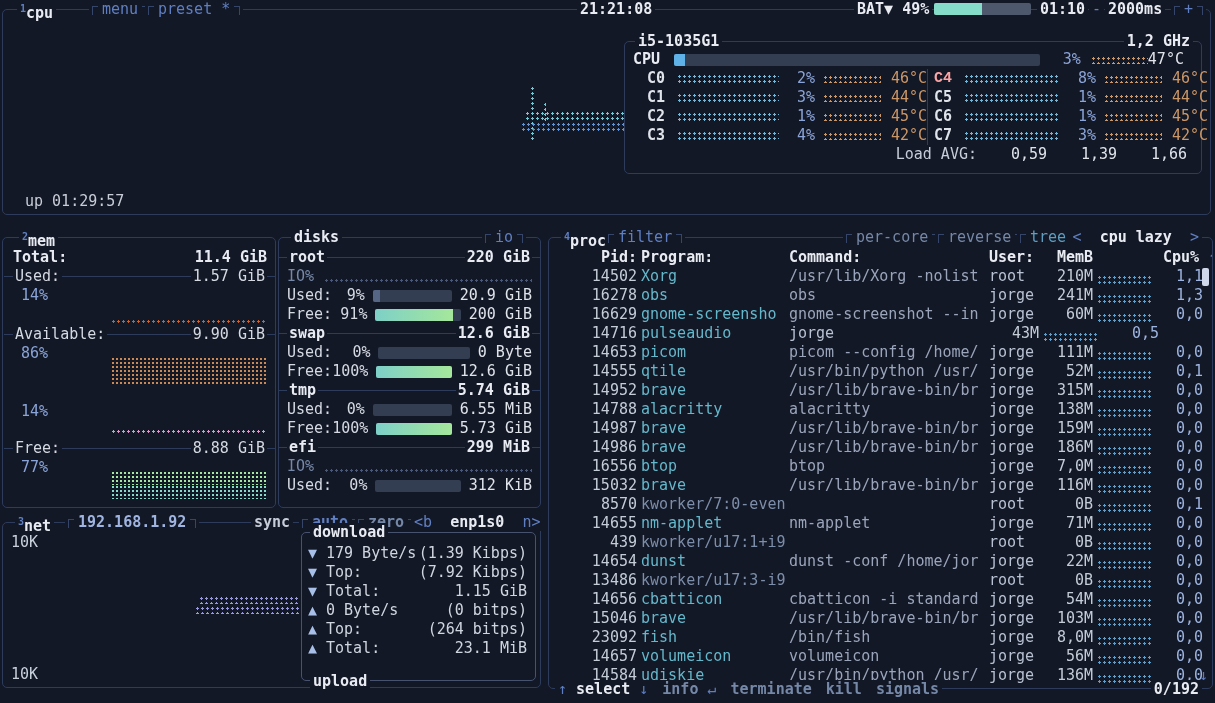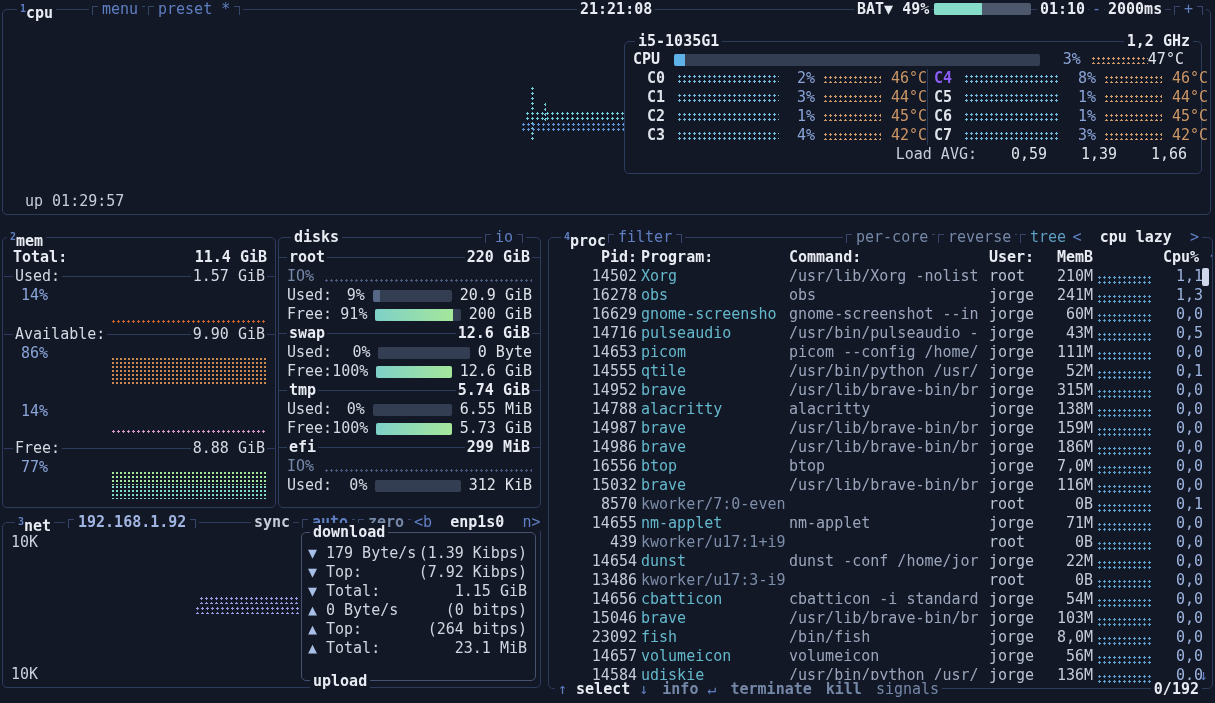--- a/index.html
+++ b/index.html
@@ -119,21 +119,21 @@
               <span class="dots" style="width:102px; height:9px; --c:#6fb6d8;"></span>
               <span class="pct" style="width:36px; text-align:right;">4%</span>
               <span class="dots meter" style="margin-left:8px;"></span>
               <span class="temp" style="width:46px; text-align:right;">42°C</span>
             </div>
 
         </div>
         <div style="width:281px; border-left:1px solid #2d3b5c; padding-left:6px;">
 
             <div class="row">
-              <span style="width:30px; color:#8b5cf6; font-weight:bold;">C4</span>
+              <span style="width:30px; color:#fca5a5; font-weight:bold;font-family:Liberation Mono, monospace;">C4</span>
               <span class="dots" style="width:96px; height:9px; --c:#6fb6d8;"></span>
               <span class="pct" style="width:36px; text-align:right;">8%</span>
               <span class="dots meter" style="margin-left:8px;"></span>
               <span class="temp" style="width:46px; text-align:right;">46°C</span>
             </div>
 
             <div class="row">
               <span style="width:30px; color:#dfe3ea; font-weight:bold;">C5</span>
               <span class="dots" style="width:96px; height:9px; --c:#6fb6d8;"></span>
               <span class="pct" style="width:36px; text-align:right;">1%</span>
@@ -164,21 +164,21 @@
         <span>Load AVG:</span>
         <span style="width:70px; text-align:right; color:#dfe3ea;">0,59</span>
         <span style="width:70px; text-align:right; color:#dfe3ea;">1,39</span>
         <span style="width:70px; text-align:right; color:#dfe3ea;">1,66</span>
       </div>
     </div>
   </div>
 </div>
 
 <div class="box" style="left:2px; top:237px; width:274px; height:271px;">
-  <div class="tt" style="left:4px;">
+  <div class="tt" style="left:16px;">
     <span class="sup">2</span><span class="w">mem</span>
   </div>
 
   <div class="row" style="position:absolute; left:10px; right:8px; top:10px;">
     <span class="w">Total:</span>
       <span class="rt w">11.4 GiB</span>
   </div>
   <div class="row leader" style="position:absolute; left:10px; right:8px; top:29px;">
     <span>Used:</span>
       <span class="rt">1.57 GiB</span>
@@ -422,21 +422,20 @@
         <span class="c-mem">60M</span>
         <span>
           <span class="dots rowdots" style="display:block;"></span>
         </span>
         <span class="c-cpu">0,0</span>
       </div>
 
       <div class="prow">
         <span class="c-pid">14716</span>
         <span class="c-prog">pulseaudio</span>
-        <span class="c-cmd">/usr/bin/pulseaudio -</span>
         <span class="c-user">jorge</span>
         <span class="c-mem">43M</span>
         <span>
           <span class="dots rowdots" style="display:block;"></span>
         </span>
         <span class="c-cpu">0,5</span>
       </div>
 
       <div class="prow">
         <span class="c-pid">14653</span>
@@ -657,16 +656,16 @@
   </div>
 
   <div style="position:absolute; right:3px; top:30px; width:7px; height:18px; background:#cfd8ea; border-radius:2px;"></div>
   <div class="blue" style="position:absolute; right:4px; top:428px;">↓</div>
 
   <div class="bb" style="left:6px; display:flex; gap:14px;">
     <span><span class="blue">↑</span> <span class="w">select</span> <span class="blue">↓</span></span>
     <span><span class="mblue" style="font-weight:bold;">info</span> <span class="blue">↵</span></span>
     <span class="mblue" style="font-weight:bold;">terminate</span>
     <span class="mblue" style="font-weight:bold;">kill</span>
-    <span class="mblue" style="font-weight:normal;">signals</span>
+    <span class="mblue" style="font-weight:bold;">signals</span>
   </div>
   <div class="bb w" style="right:10px;">0/192</div>
 </div>
 
 </body></html>

